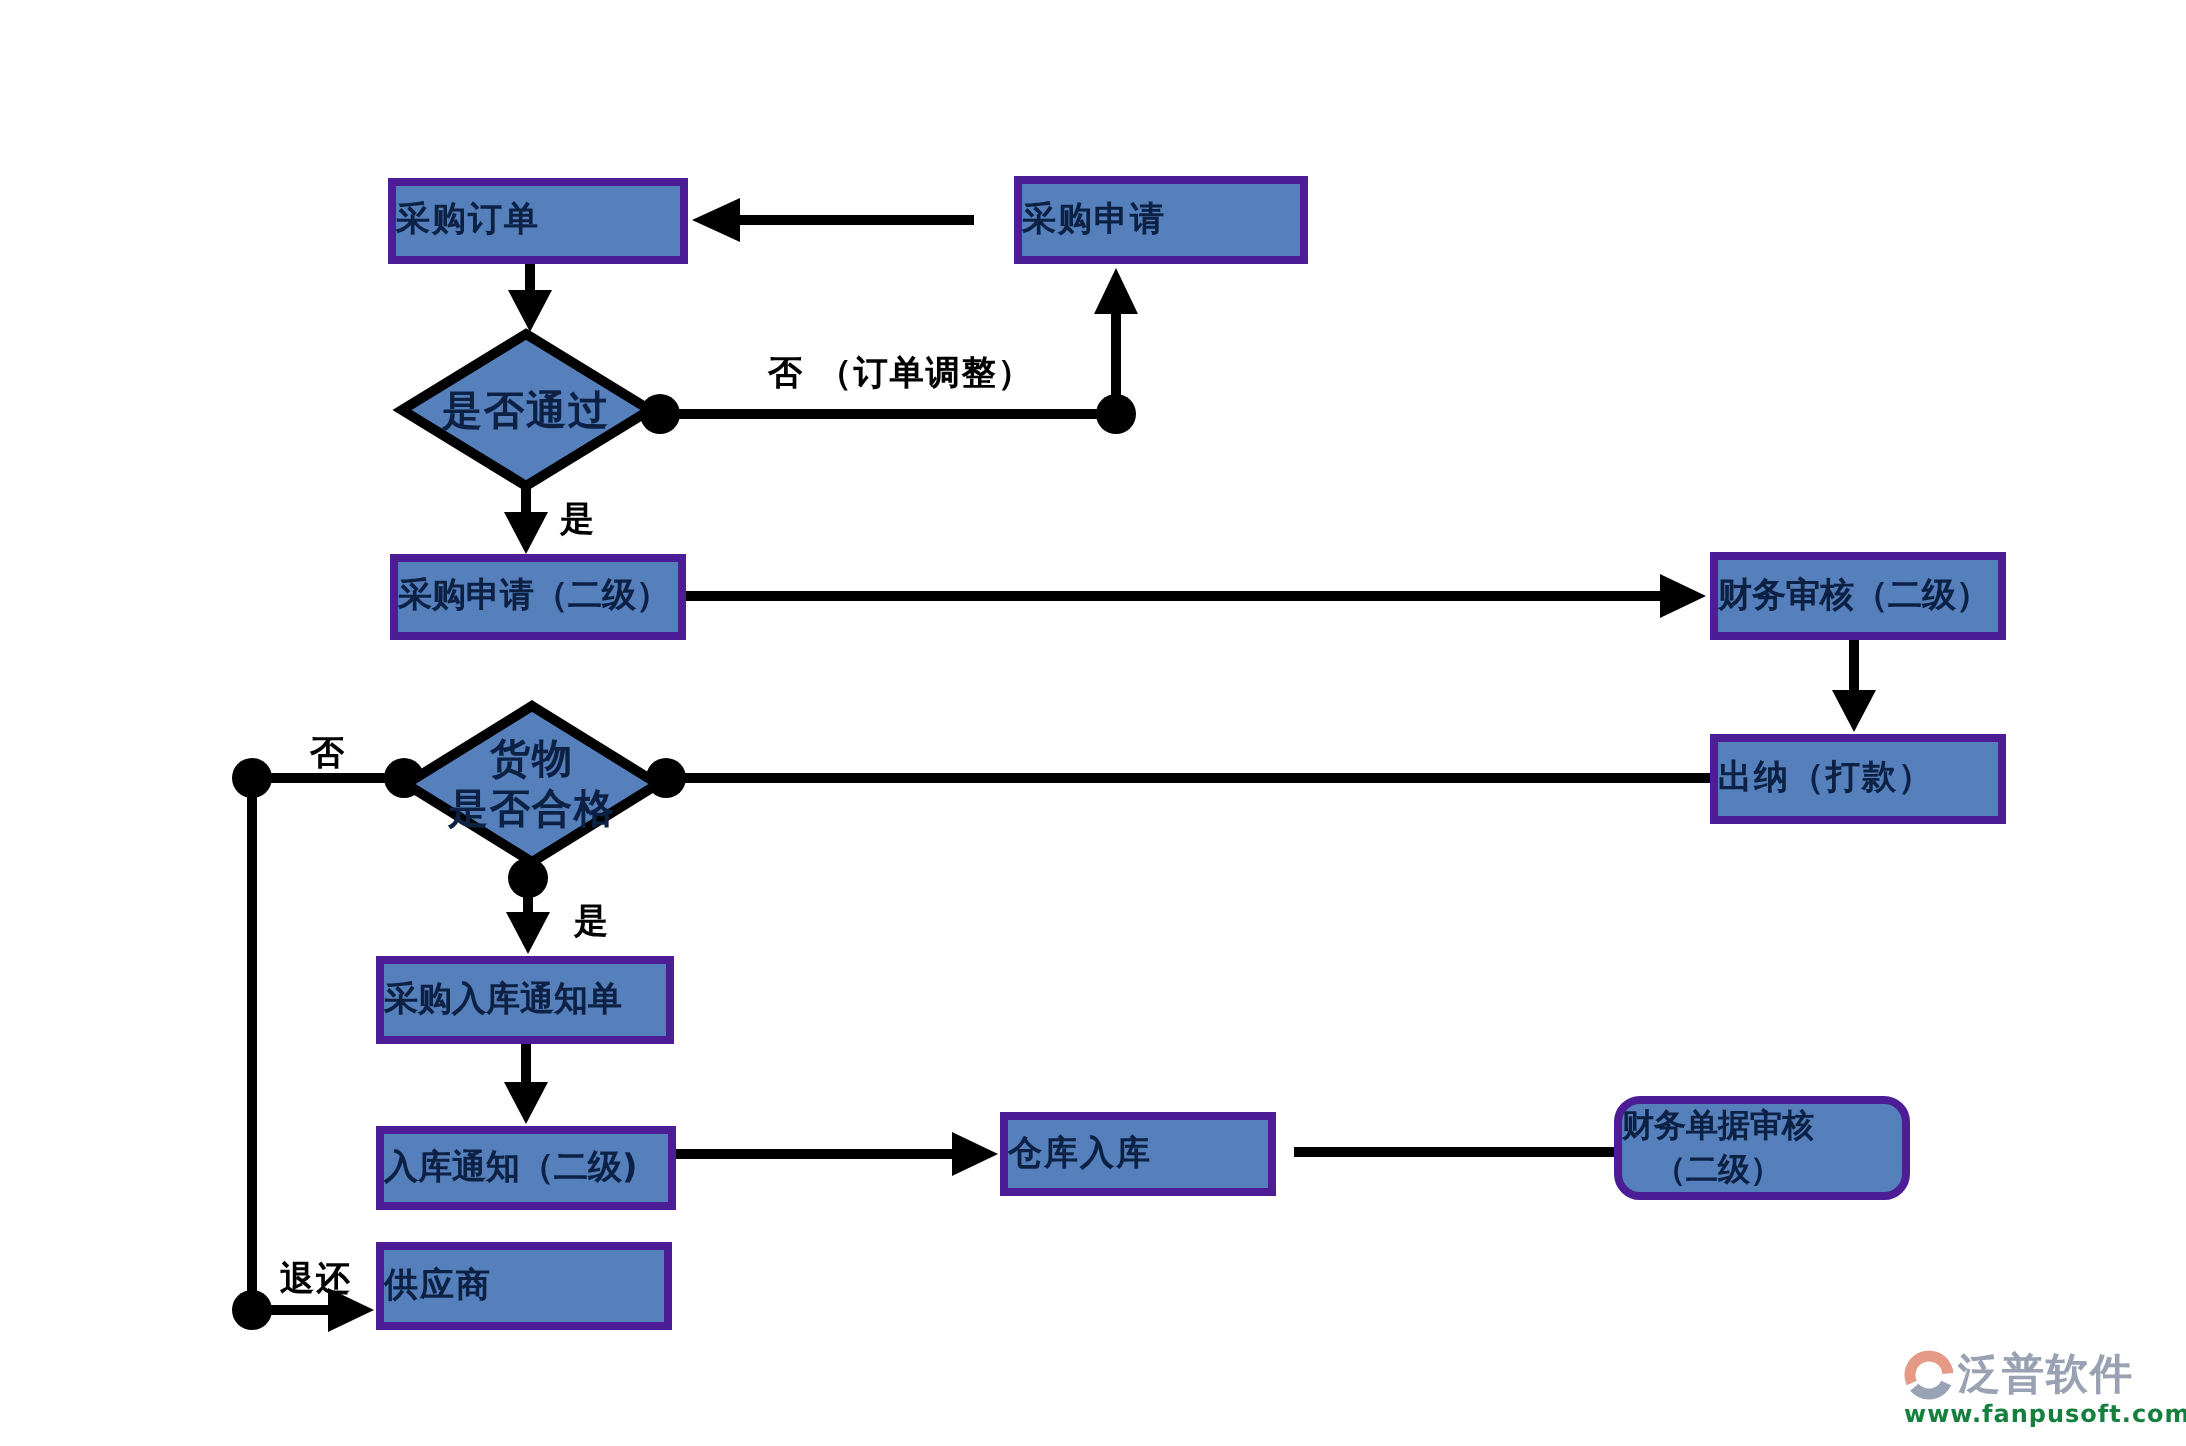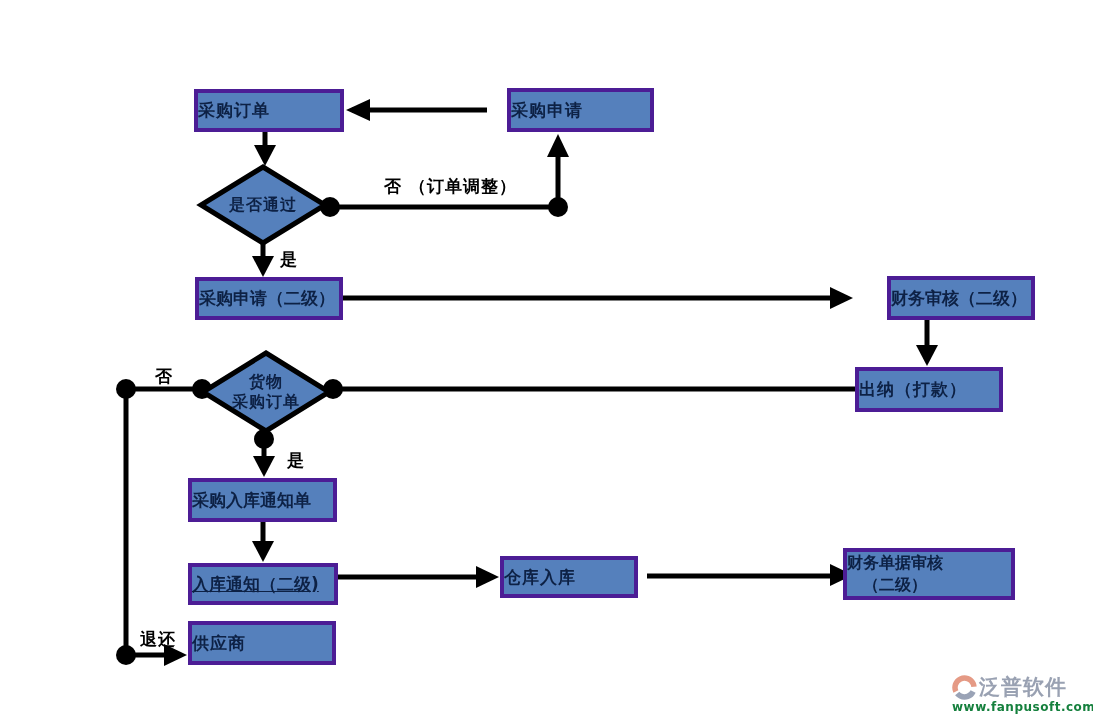--- a/index.html
+++ b/index.html
@@ -33,21 +33,21 @@
     align-items: center;
     justify-content: flex-start;
     text-align: center;
     white-space: pre-line;
     letter-spacing: 1px;
   }
   .diamond-label {
     position: absolute;
     color: #0d2145;
     font-weight: bold;
-    font-size: 16px;
+    font-size: 20px;
     line-height: 1.25;
     display: flex;
     align-items: center;
     justify-content: center;
     text-align: center;
     white-space: pre-line;
     letter-spacing: 1px;
   }
   .edge-label {
     position: absolute;
@@ -144,46 +144,46 @@
 
   <div class="node" style="left:194px; top:89px; width:150px; height:43px;">
     <span>采购订单</span>
   </div>
   <div class="node" style="left:487px; top:88px; width:147px; height:44px;margin-left:20px;">
     <span>采购申请</span>
   </div>
   <div class="node" style="left:195px; top:277px; width:148px; height:43px; letter-spacing:0;">
     <span>采购申请（二级）</span>
   </div>
-  <div class="node" style="left:887px; top:276px; width:148px; height:44px; letter-spacing:0;">
+  <div class="node" style="left:855px; top:276px; width:148px; height:44px; letter-spacing:0;">
     <span>财务审核（二级）</span>
   </div>
   <div class="node" style="left:188px; top:478px; width:149px; height:44px; letter-spacing:0;">
     <span>采购入库通知单</span>
   </div>
   <div class="node" style="left:855px; top:367px; width:148px; height:45px;">
     <span>出纳（打款）</span>
   </div>
-  <div class="node" style="left:188px; top:563px; width:150px; height:42px; letter-spacing:0;text-decoration:underline;">
+  <div class="node" style="left:188px; top:563px; width:150px; height:42px; letter-spacing:0;">
     <span>入库通知（二级)</span>
   </div>
   <div class="node" style="left:500px; top:556px; width:138px; height:42px;">
     <span>仓库入库</span>
   </div>
-  <div class="node" style="left:843px; top:548px; width:172px; height:52px; font-size:16px; line-height:1.35; letter-spacing:0;">
+  <div class="node" style="left:807px; top:548px; width:148px; height:52px; font-size:16px; line-height:1.35; letter-spacing:0;border-radius:13px;">
     <span>财务单据审核
 （二级）</span>
   </div>
   <div class="node" style="left:188px; top:621px; width:148px; height:44px;">
     <span>供应商</span>
   </div>
 
   <div class="diamond-label" style="left:203px; top:186px; width:120px; height:38px;">是否通过</div>
   <div class="diamond-label" style="left:206px; top:363px; width:120px; height:58px;">货物
-采购订单</div>
+是否合格</div>
 
   <div class="edge-label" style="left:384px; top:175px;">否 （订单调整）</div>
   <div class="edge-label" style="left:280px; top:248px;">是</div>
   <div class="edge-label" style="left:155px; top:365px;">否</div>
   <div class="edge-label" style="left:287px; top:449px;">是</div>
   <div class="edge-label" style="left:140px; top:628px;">退还</div>
 
   <div class="watermark">
     <div class="brand-row">
       <svg width="25" height="25" viewBox="0 0 25 25" aria-hidden="true">

